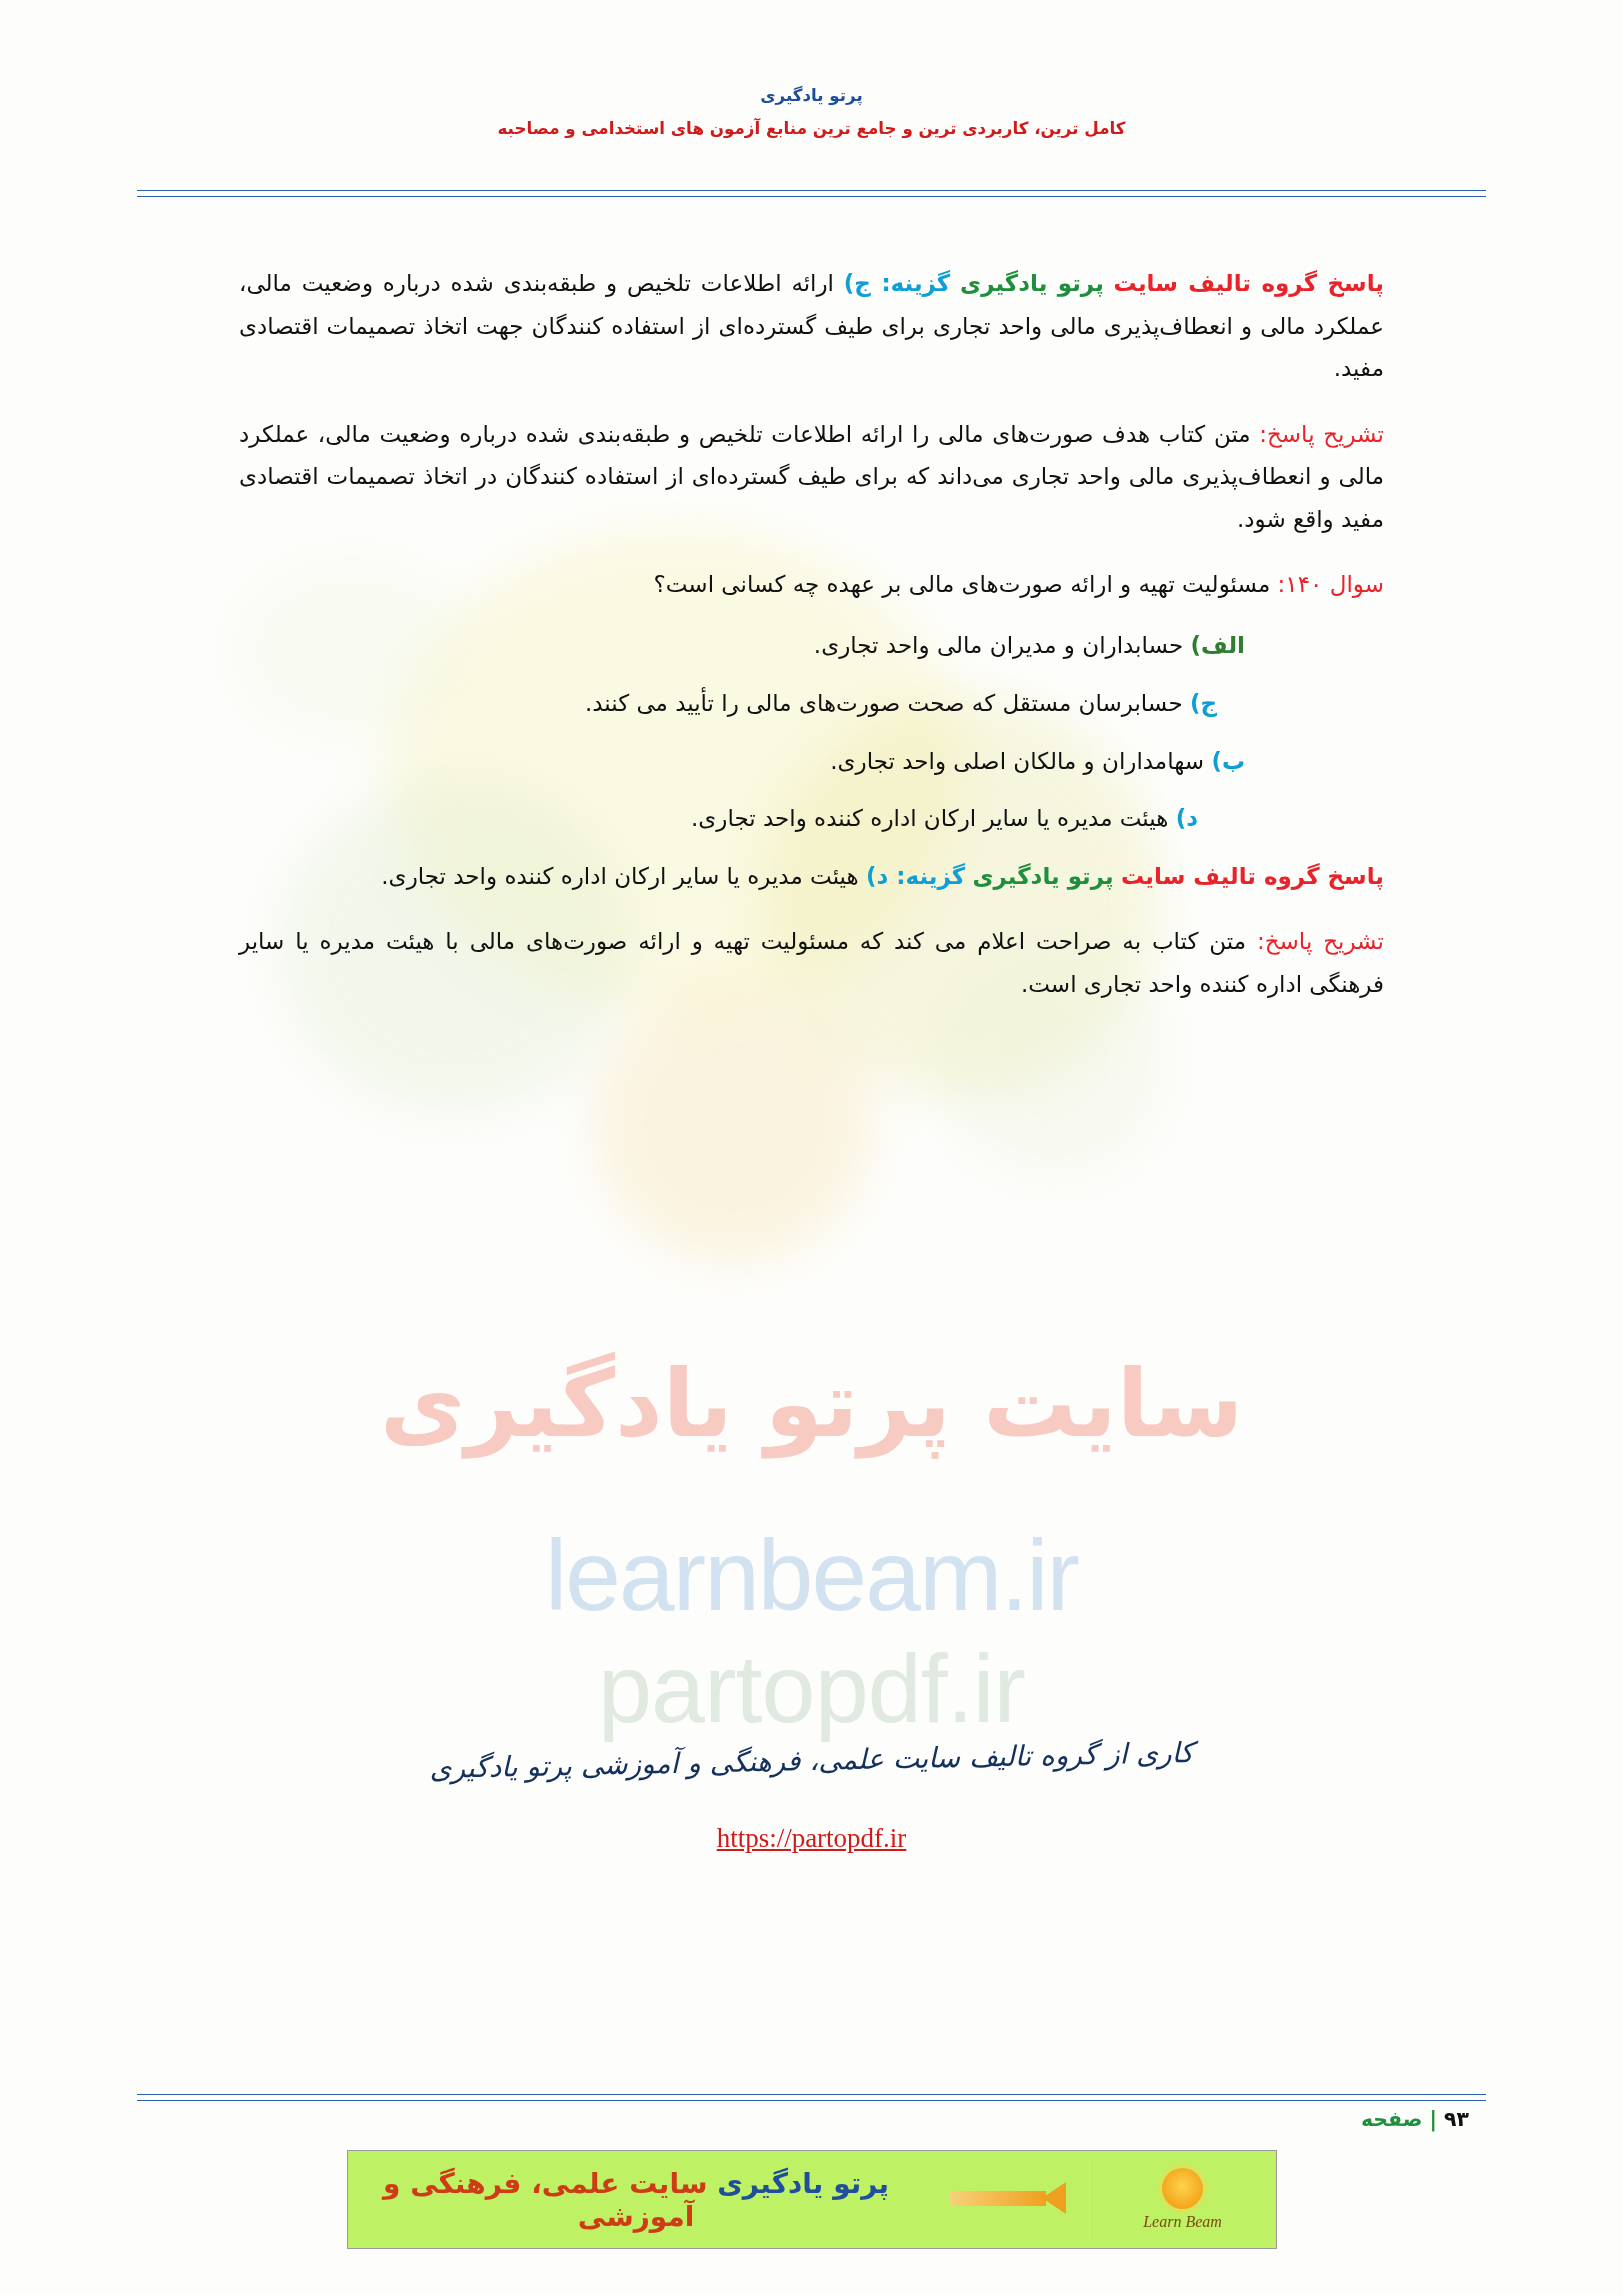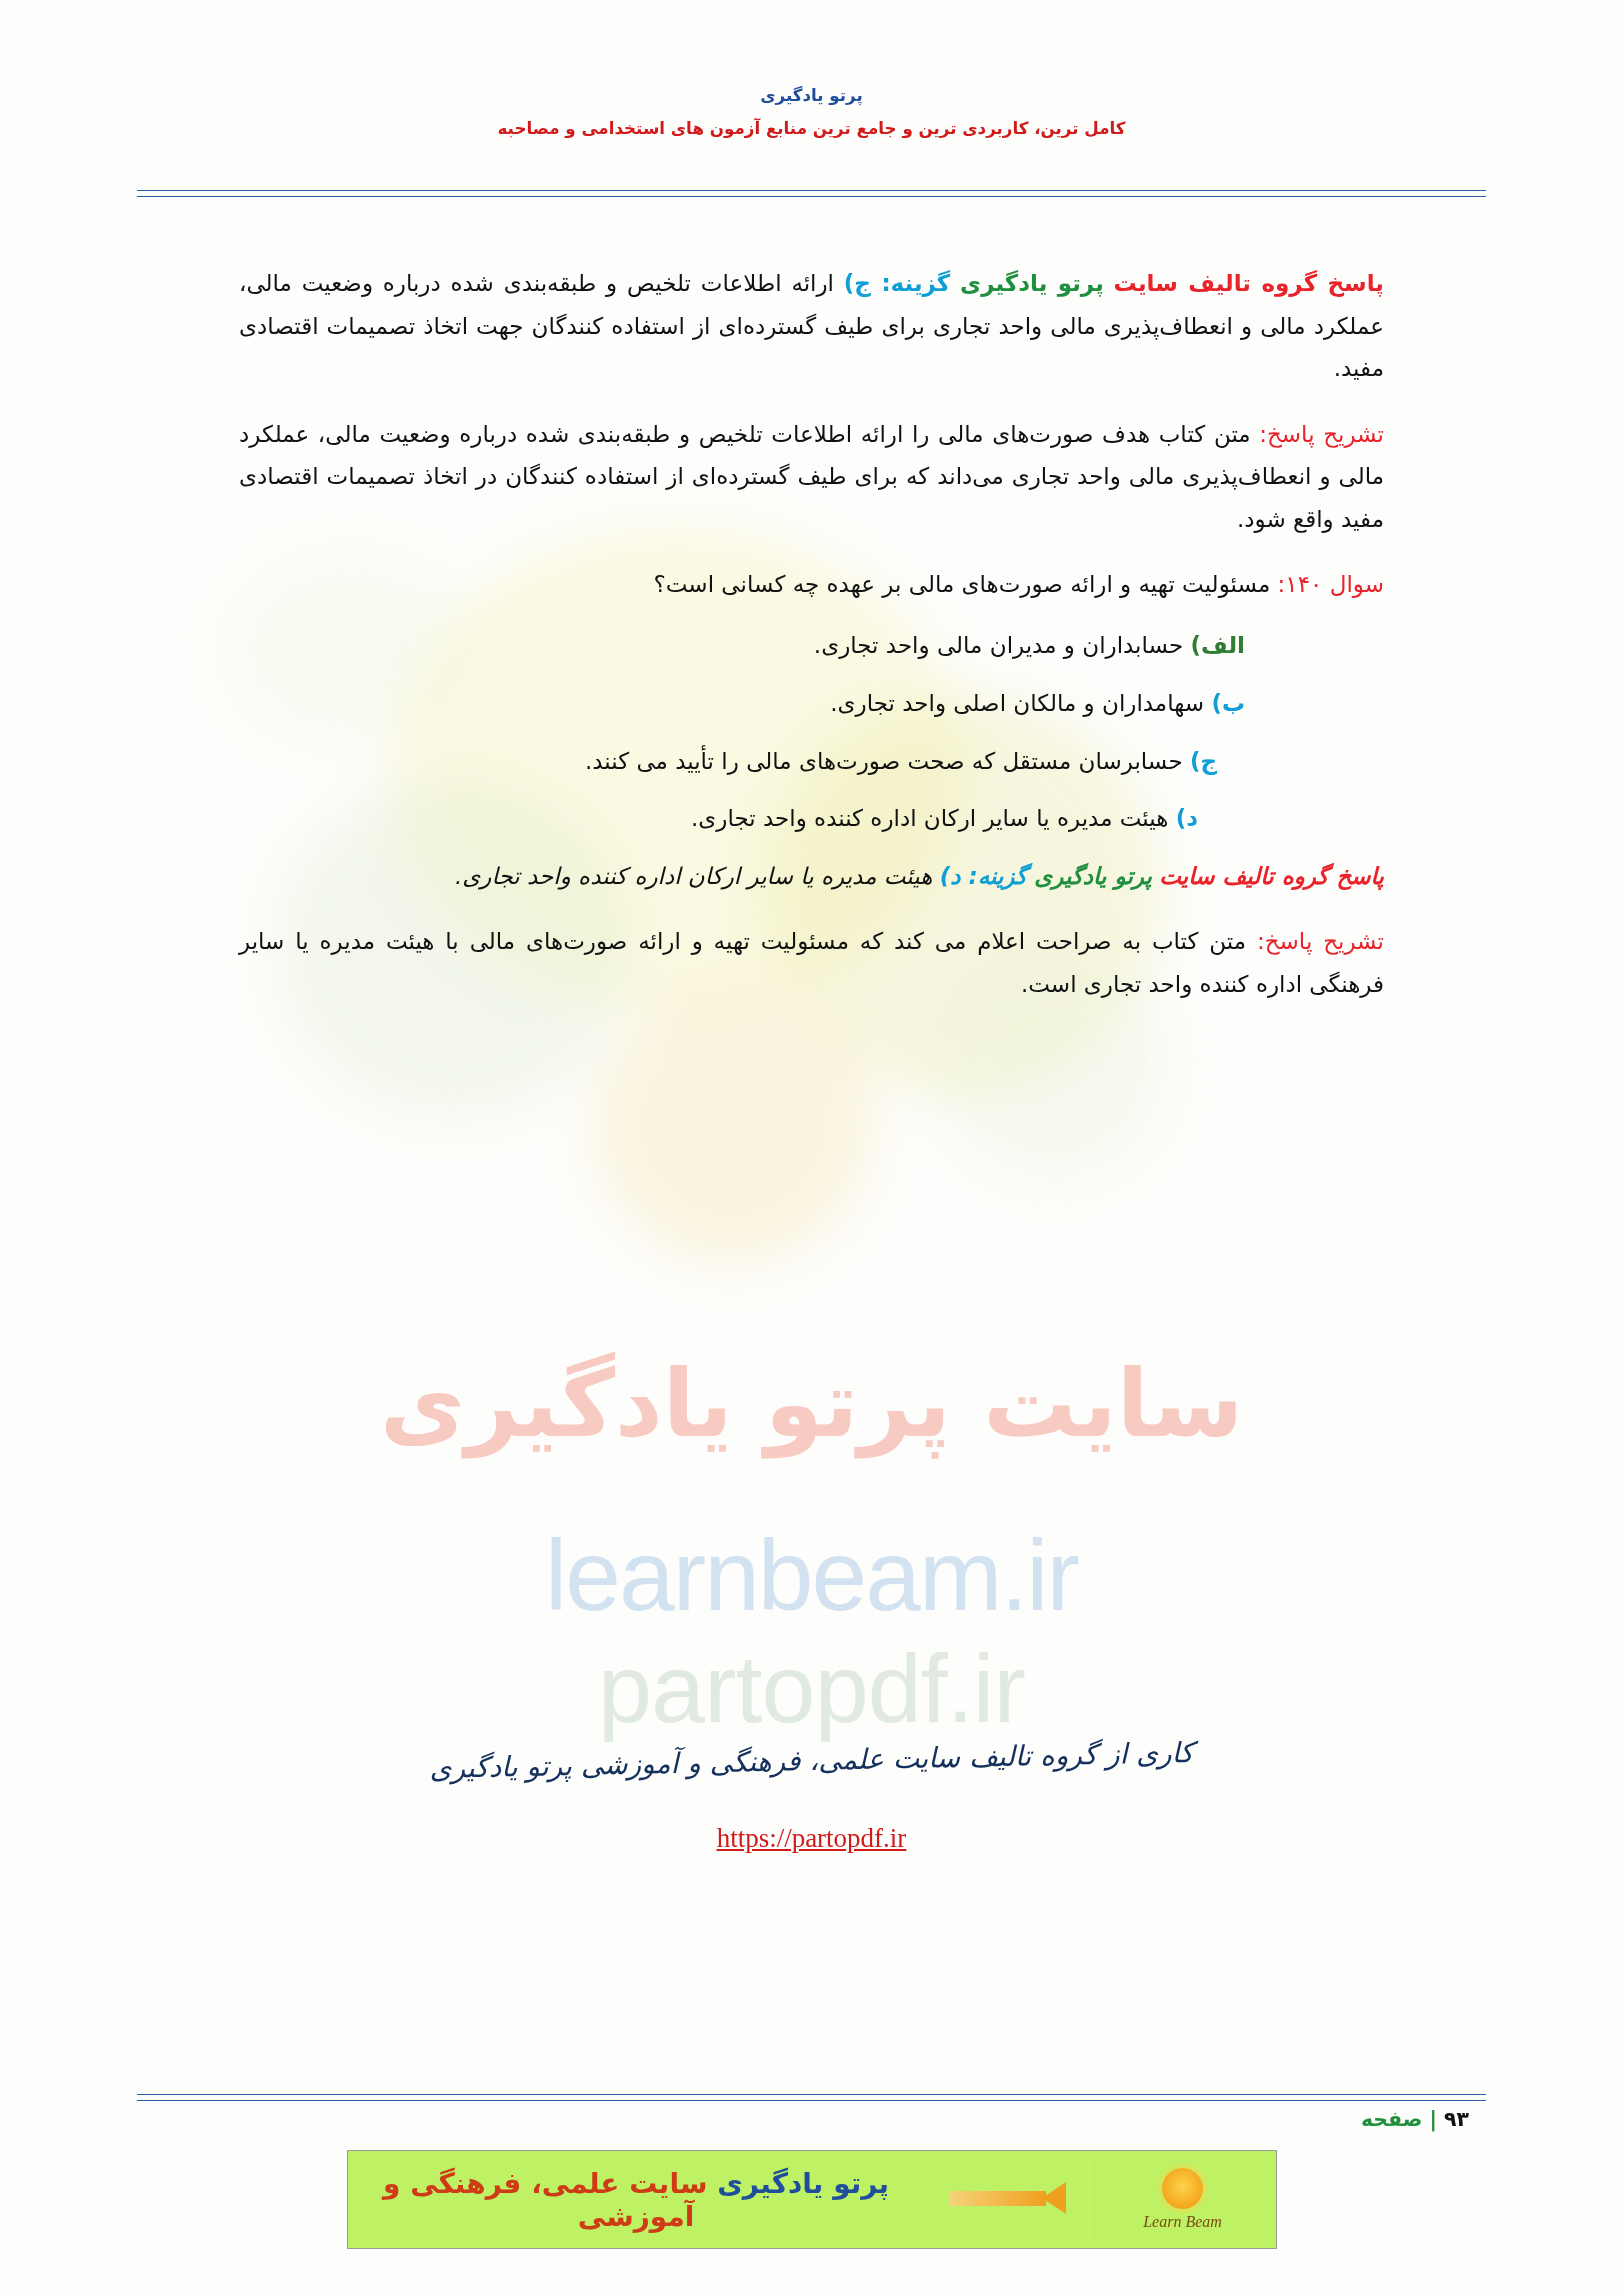--- a/index.html
+++ b/index.html
@@ -311,33 +311,33 @@
     </p>
 
     <p class="para indent-q">
       <span class="lbl-q">سوال ۱۴۰:</span><span> مسئولیت تهیه و ارائه صورت‌های مالی بر عهده چه کسانی است؟</span>
     </p>
 
     <div class="opt pr3">
       <span class="opt-a">الف)</span><span> حسابداران و مدیران مالی واحد تجاری.</span>
     </div>
 
+    <div class="opt">
+      <span class="opt-c">ج)</span><span> حسابرسان مستقل که صحت صورت‌های مالی را تأیید می کنند.</span>
+    </div>
+
     <div class="opt pr3">
       <span class="opt-b">ب)</span><span> سهامداران و مالکان اصلی واحد تجاری.</span>
     </div>
 
-    <div class="opt">
-      <span class="opt-c">ج)</span><span> حسابرسان مستقل که صحت صورت‌های مالی را تأیید می کنند.</span>
-    </div>
-
     <div class="opt pr4">
       <span class="opt-d">د)</span><span> هیئت مدیره یا سایر ارکان اداره کننده واحد تجاری.</span>
     </div>
 
-    <p class="para" style="margin-top:8px;font-style:italic;">
+    <p class="para" style="margin-top:8px;">
       <span class="lbl-answer">پاسخ گروه تالیف سایت</span>
       <span class="lbl-site">پرتو یادگیری</span>
       <span class="lbl-choice-word">گزینه: د)</span><span> هیئت مدیره یا سایر ارکان اداره کننده واحد تجاری.</span>
     </p>
 
     <p class="para">
       <span class="lbl-explain">تشریح پاسخ:</span><span> متن کتاب به صراحت اعلام می کند که مسئولیت تهیه و ارائه صورت‌های مالی با هیئت مدیره یا سایر فرهنگی اداره کننده واحد تجاری است.</span>
     </p>
 
   </div>

